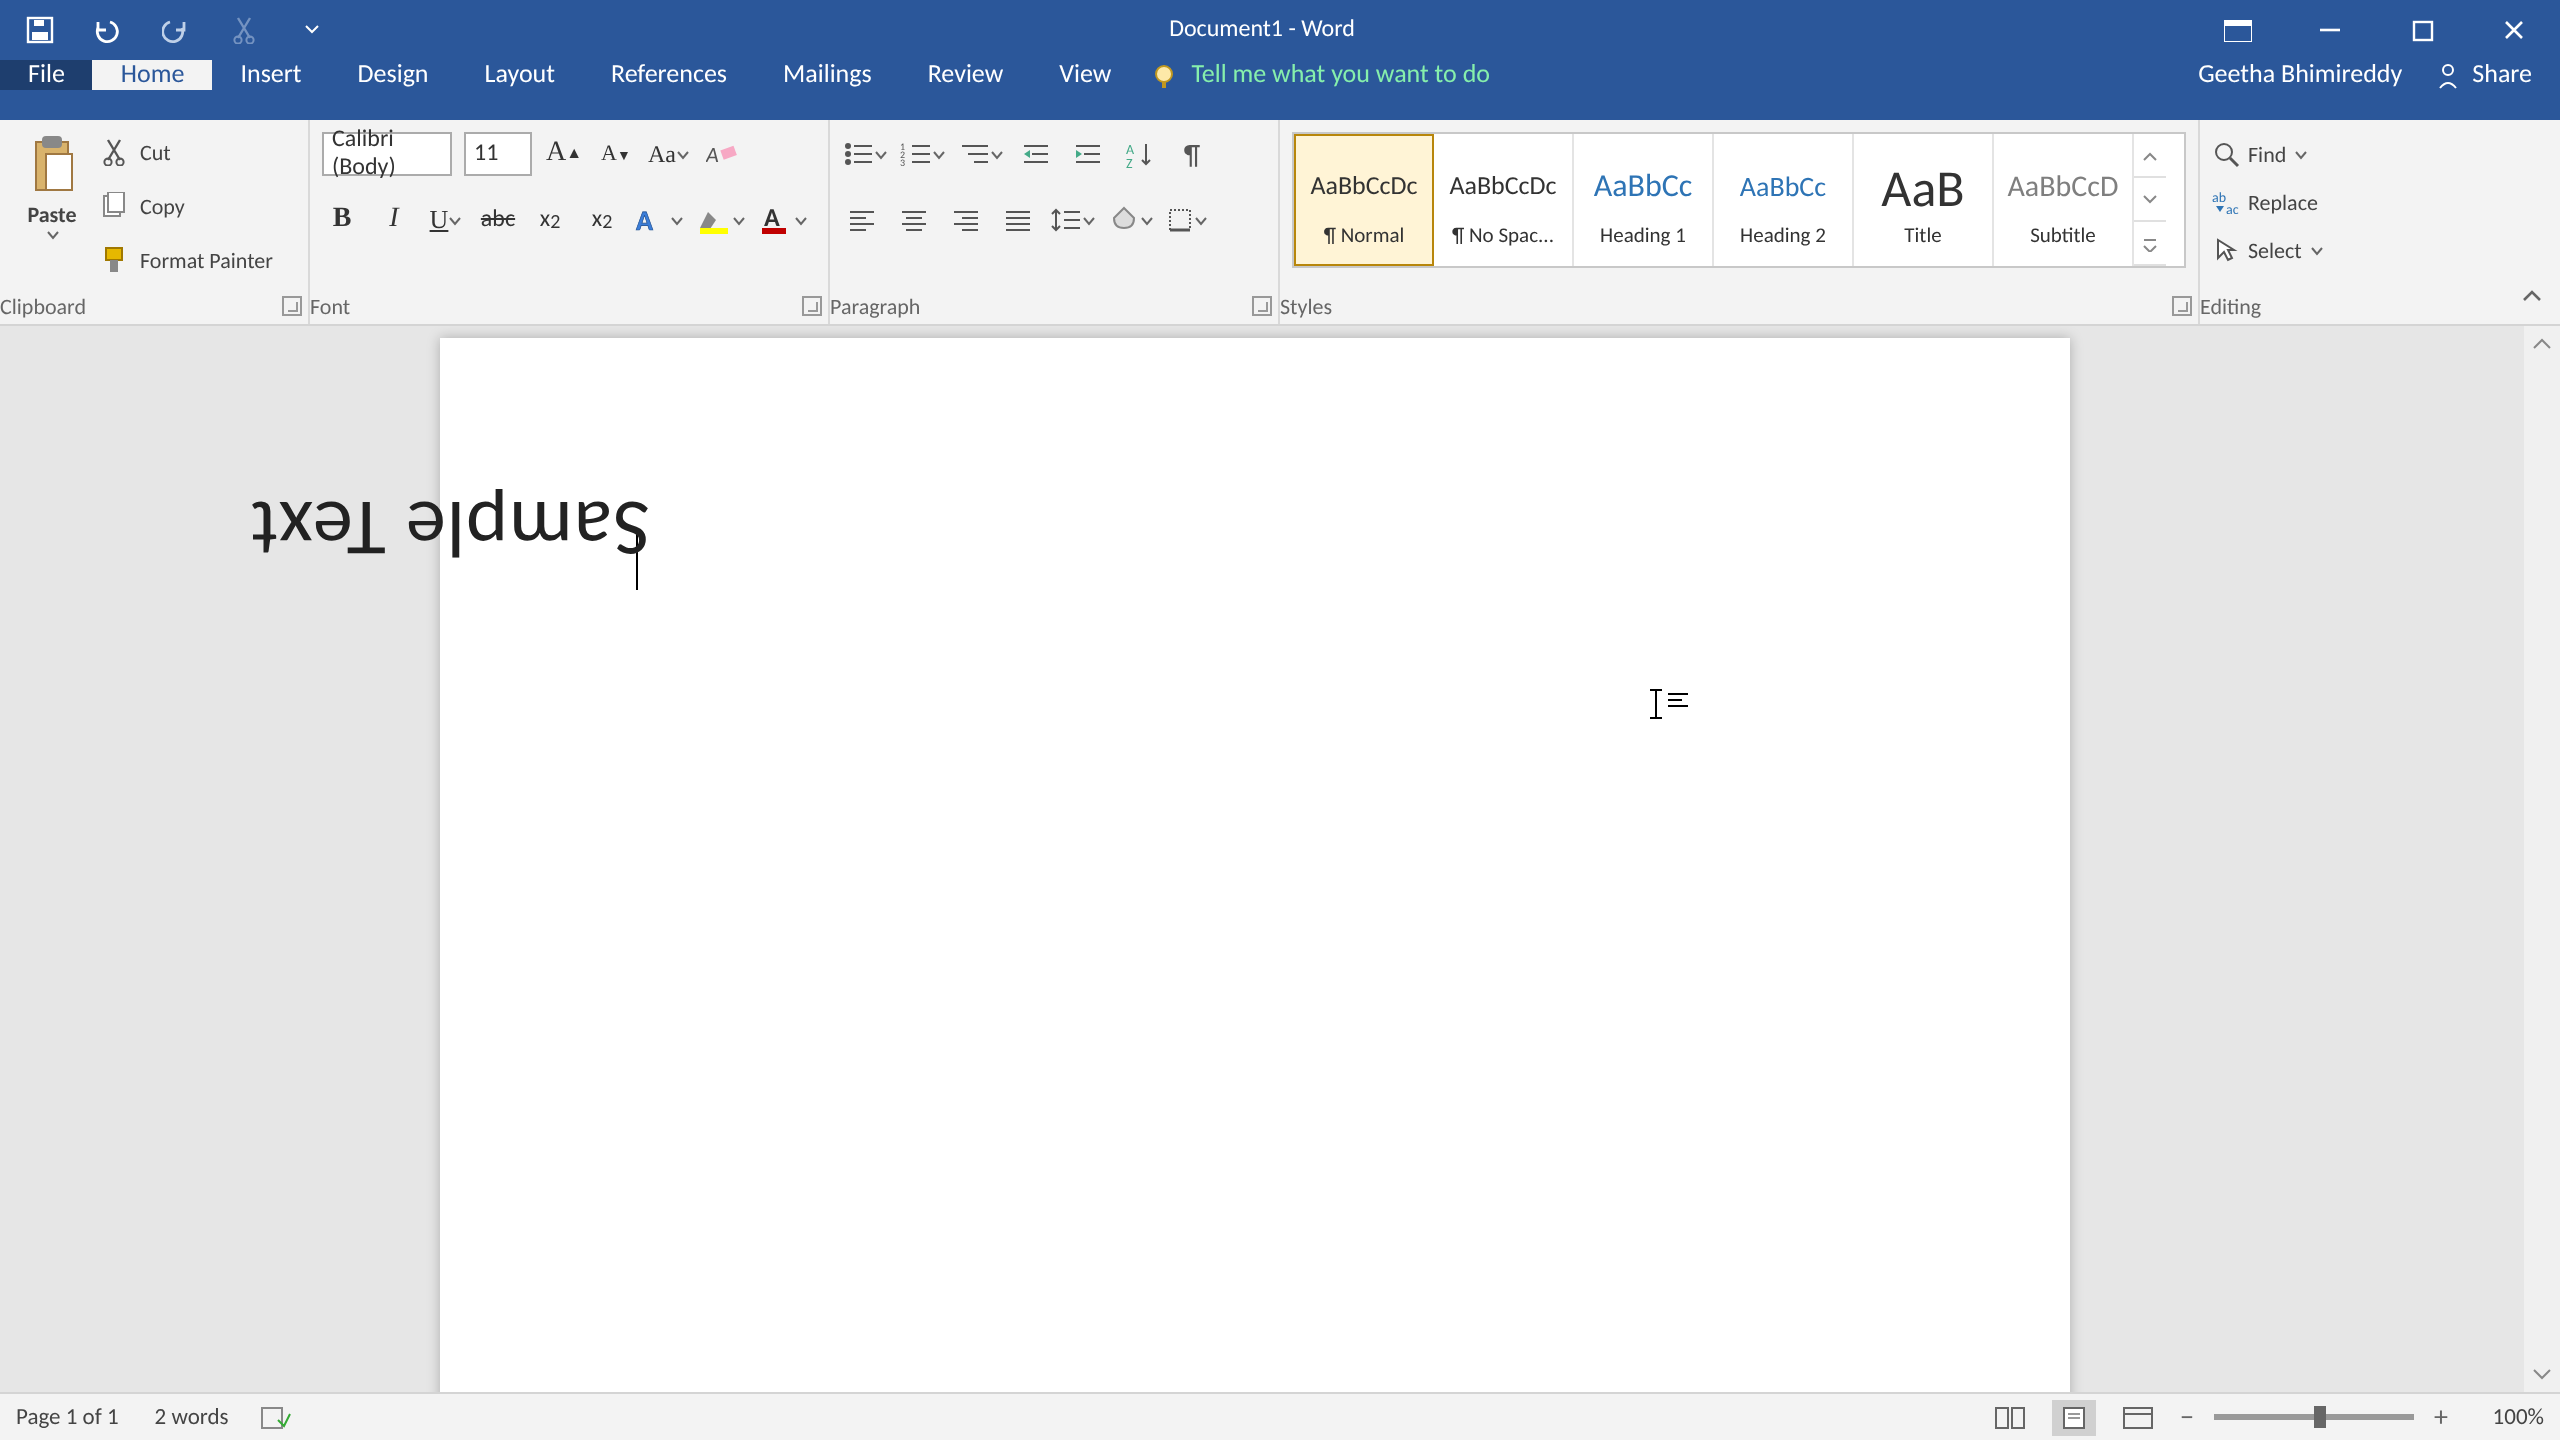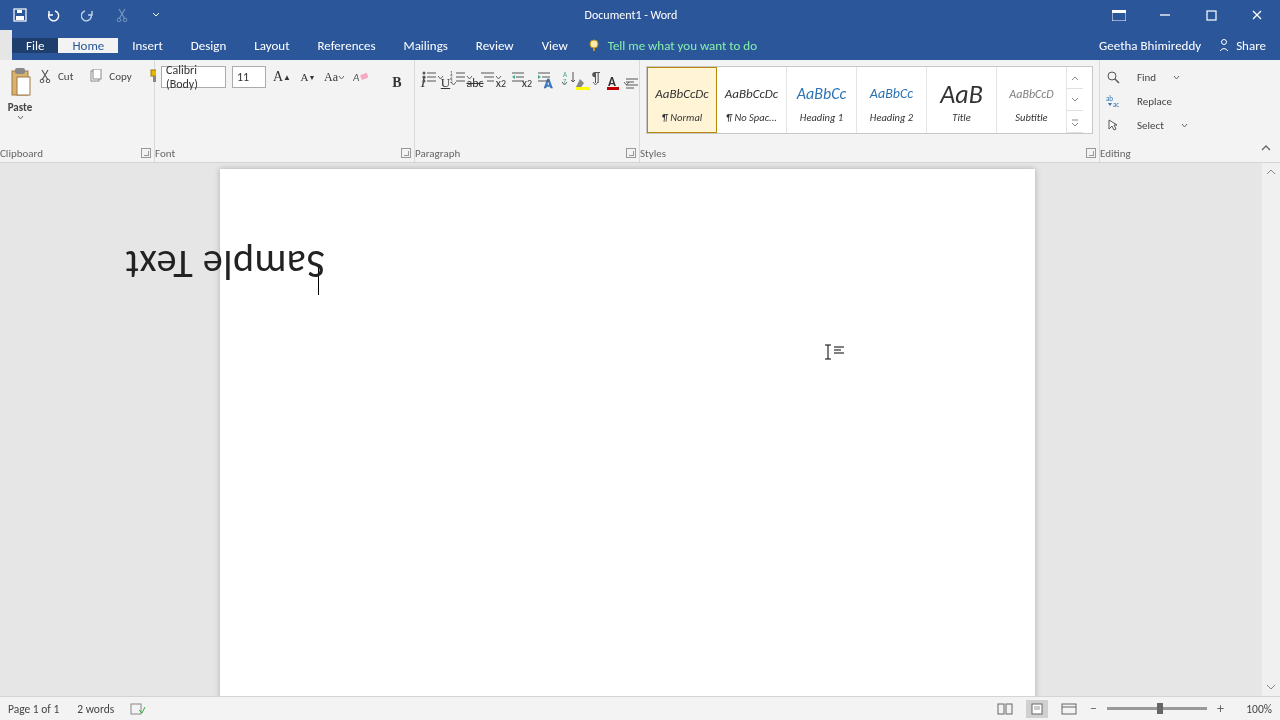--- a/index.html
+++ b/index.html
@@ -3,47 +3,47 @@
 <meta charset="utf-8">
 <style>
 * { margin:0; padding:0; box-sizing:border-box; font-family:"Segoe UI",Calibri,sans-serif; }
 body { width:1280px; height:720px; background:#e6e6e6; overflow:hidden; font-size:12px; color:#333; }
 .titlebar { height:30px; background:#2b579a; display:flex; align-items:center; color:#fff; }
 .qat { display:flex; align-items:center; gap:14px; padding-left:10px; }
 .qat span svg, .win-controls span svg { display:block; }
 .title-center { flex:1; text-align:center; font-size:12px; }
 .win-controls { display:flex; }
 .win-controls span { width:46px; height:30px; display:flex; align-items:center; justify-content:center; }
-.menubar { height:30px; background:#2b579a; display:flex; align-items:center; color:#fff;margin-left:12px; }
+.menubar { height:30px; background:#2b579a; display:flex; align-items:flex-start; color:#fff; }
 .tab { padding:0 14px; display:flex; align-items:center; font-size:13px; cursor:pointer; }
 .tab.file { background:#1e3e6e; }
 .tab.active { background:#f3f3f3; color:#2b579a; }
 .tell-me { display:flex; align-items:center; gap:6px; color:#86efac; margin-left:6px; font-size:13px; }
 .menu-right { margin-left:auto; display:flex; align-items:center; gap:16px; padding-right:14px; font-size:13px; }
 .share { display:flex; align-items:center; gap:5px; }
 .ribbon { height:103px; background:#f3f3f3; border-bottom:1px solid #d4d4d4; display:flex; position:relative; }
 .group { border-right:1px solid #d9d9d9; display:flex; flex-direction:column; padding:3px 6px 0 6px; position:relative; }
 .group-label { position:absolute; bottom:2px; left:0; right:0; font-size:11px; color:#666; }
 .launcher { position:absolute; right:3px; bottom:4px; width:10px; height:10px; border:1px solid #999; }
 .launcher:after { content:""; position:absolute; right:1px; bottom:1px; width:4px; height:4px; border-right:1px solid #999; border-bottom:1px solid #999; }
-.rows { display:flex; flex-direction:row; gap:16px; }
+.rows { display:flex; flex-direction:column; gap:5px; }
 .row { display:flex; align-items:center; gap:6px; height:22px; }
 .btn { display:flex; align-items:center; justify-content:center; min-width:20px; height:20px; cursor:pointer; }
 .dd { width:7px; height:7px; }
 .paste { display:flex; flex-direction:column; align-items:center; width:40px; padding-top:4px;font-weight:bold; }
 .small-label { font-size:11px; color:#444; }
 .font-box { height:22px; border:1px solid #ababab; background:#fff; display:flex; align-items:center; padding:0 4px; font-size:12px; }
 .styles-gallery { display:flex; border:1px solid #c8c8c8; background:#fff; height:68px; margin-top:3px; }
-.style-item { width:70px; border-right:1px solid #e4e4e4; display:flex; flex-direction:column; align-items:center; justify-content:center; font-size:10.5px; padding:2px;font-style:italic; }
+.style-item { width:70px; border-right:1px solid #e4e4e4; display:flex; flex-direction:column; align-items:center; justify-content:center; font-size:10.5px; padding:2px; }
 .style-item.sel { border:1px solid #b8860b; background:#fff4d6; }
 .style-preview { font-family:Calibri,sans-serif; height:34px; display:flex; align-items:center; }
 .style-more { width:16px; display:flex; flex-direction:column; }
 .style-more div { flex:1; display:flex; align-items:center; justify-content:center; border-bottom:1px solid #e0e0e0; }
 .editing-rows { display:flex; flex-direction:column; gap:2px; align-items:flex-start; }
-.editing-rows .row { gap:17px; }
+.editing-rows .row { gap:4px; }
 .doc-area { position:absolute; top:163px; left:0; right:18px; bottom:24px; background:#e6e6e6; overflow:hidden; }
 .page { position:absolute; left:220px; top:6px; width:815px; height:540px; background:#fff; box-shadow:0 0 6px rgba(0,0,0,0.25); }
 .sample-text { position:absolute; left:105px; top:120px; font-size:40px; font-family:Calibri,serif; color:#222; transform:scaleX(-1) scaleY(-1); transform-origin:left top; white-space:nowrap; letter-spacing:0.5px;}
 .cursor-caret { position:absolute; left:98px; top:98px; width:1px; height:28px; background:#000; }
 .ibeam { position:absolute; left:604px; top:175px; }
 .scrollbar { position:absolute; right:0; top:163px; bottom:24px; width:18px; background:#f0f0f0; display:flex; flex-direction:column; }
 .scroll-arrow { height:18px; display:flex; align-items:center; justify-content:center; color:#666; }
 .scroll-track { flex:1; position:relative; }
 .statusbar { position:absolute; left:0; right:0; bottom:0; height:24px; background:#f3f3f3; border-top:1px solid #d4d4d4; display:flex; align-items:center; font-size:11.5px; color:#444; padding:0 8px; }
 .status-right { margin-left:auto; display:flex; align-items:center; gap:10px; }
@@ -408,21 +408,21 @@
           <span>Heading 2</span>
         </div>
       <div class="style-item">
           <div class="style-preview">
             <span style="font-size:26px">AaB</span>
           </div>
           <span>Title</span>
         </div>
       <div class="style-item">
           <div class="style-preview">
-            <span style="font-size:12px;color:#7f7f7f">AaBbCcD</span>
+            <span style="font-size:15px;color:#7f7f7f">AaBbCcD</span>
           </div>
           <span>Subtitle</span>
         </div>
       <div class="style-more">
         <div>
             <svg width="8" height="6">
               <path d="M1 5 L4 2 L7 5" fill="none" stroke="#888"></path>
             </svg>
           </div>
         <div>

